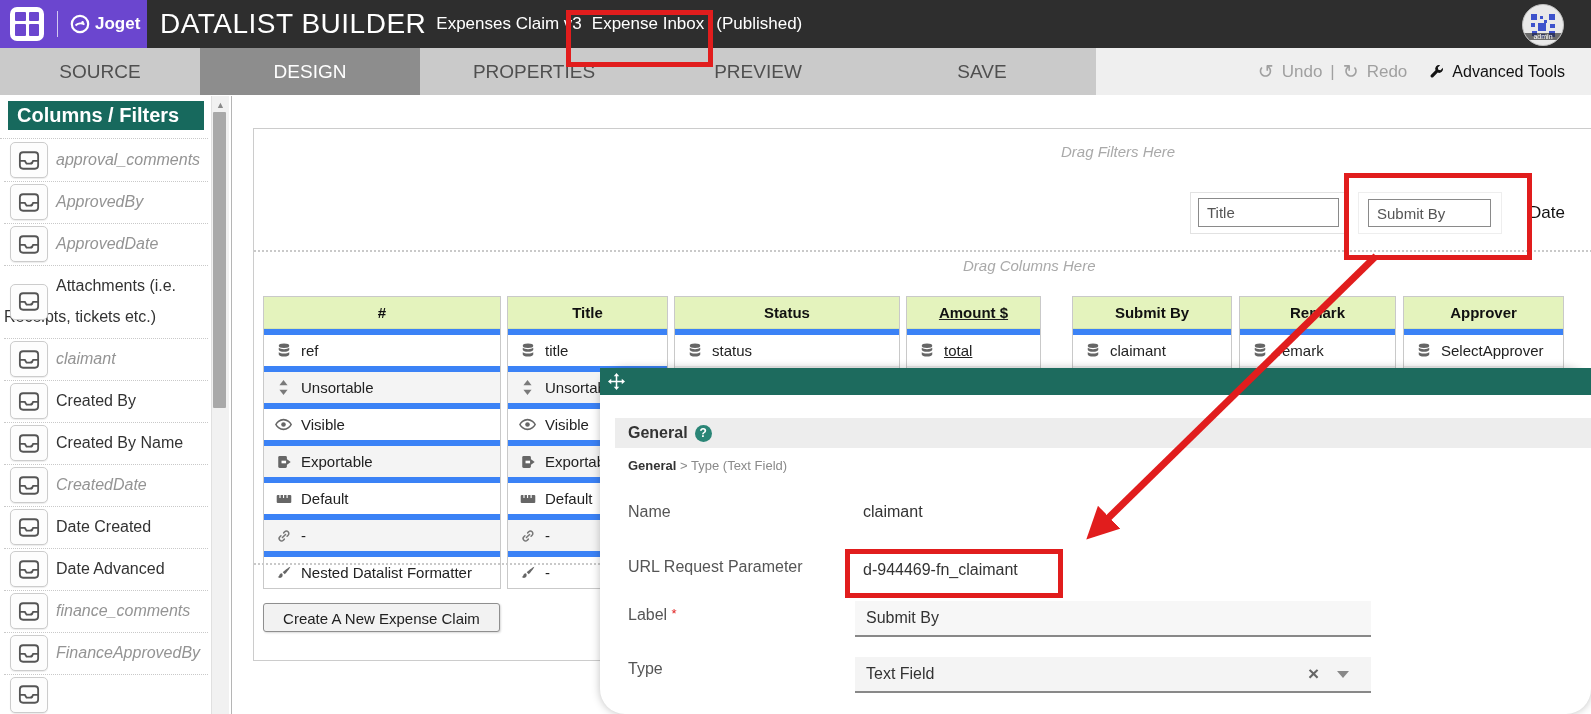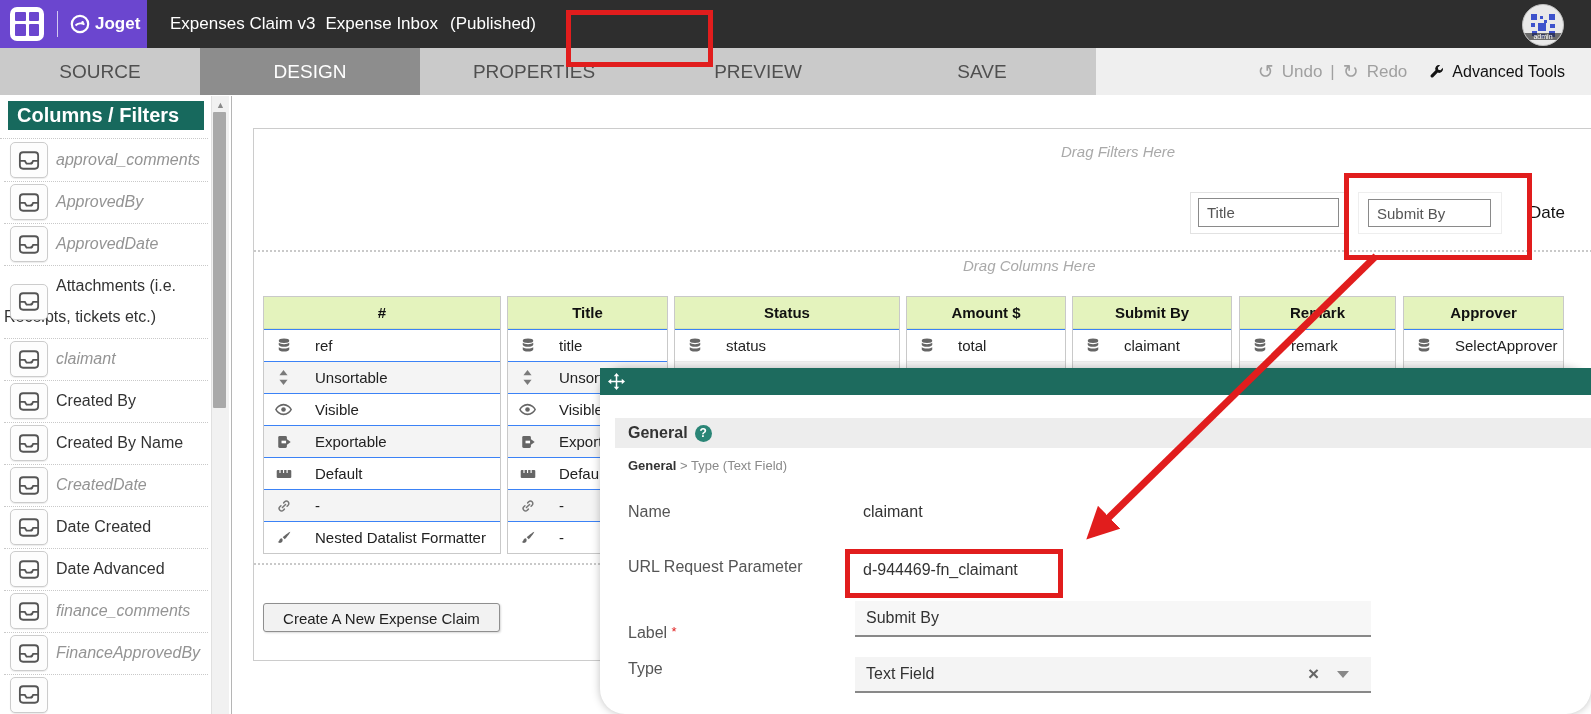--- a/index.html
+++ b/index.html
@@ -61,21 +61,21 @@
   .dotline{border-top:2px dotted #c9c9c9;height:0;}
   .filter-wrap{border:1px solid #e2e2e2;background:#fff;}
   .filter-input{border:1px solid #8a8a8a;background:#fff;font-size:15px;color:#555;
       padding-left:8px;display:flex;align-items:center;box-sizing:border-box;}
   #date-label{font-size:17px;color:#111;}
 
   .col{position:absolute;border:1px solid #c9c9c9;background:#fff;box-sizing:border-box;}
   .col-header{height:31px;line-height:31px;background:#e4f3bd;text-align:center;font-weight:bold;
       font-size:15px;color:#111;border-bottom:1px solid #d6e6ac;}
   .col-row{height:31px;display:flex;align-items:center;padding-left:11px;font-size:15px;color:#222;
-      border-top:1px solid #3b82f6;background:#fff;gap:23px;white-space:nowrap;overflow:hidden;}
+      border-top:6px solid #3b82f6;background:#fff;gap:9px;white-space:nowrap;overflow:hidden;}
   .col-row:nth-child(odd){background:#f4f4f4;}
   .col-row .ric{width:17px;display:inline-flex;justify-content:center;flex:0 0 17px;}
   .tailrow{height:8px;background:#f4f4f4;border-top:1px solid #ececec;}
   #create-btn{left:9px;top:474px;width:237px;height:29px;background:#f2f2f2;border:1px solid #8f8f8f;
       border-radius:3px;font-size:15px;color:#222;text-align:center;line-height:27px;
       box-shadow:1px 1px 2px rgba(0,0,0,.15);font-family:"Liberation Sans",sans-serif;}
 
   
   #dialog{left:600px;top:368px;width:991px;height:346px;background:#fff;z-index:50;
       box-shadow:0 0 8px rgba(0,0,0,.25);border-radius:25px;}
@@ -115,20 +115,21 @@
     <span id="jogetlogo">
       <svg width="20" height="20" viewBox="0 0 20 20">
         <circle cx="10" cy="10" r="8.2" fill="none" stroke="#fff" stroke-width="2.2"></circle>
         <path d="M5.5 11.5c2.2-2.2 6-2.8 9-1" fill="none" stroke="#fff" stroke-width="1.8"></path>
         <circle cx="12.6" cy="8.2" r="1.2" fill="#fff"></circle>
       </svg>
       <span>Joget</span>
     </span>
   </div>
   <div id="title-line" class="abs">
+    <span id="bigtitle">DATALIST BUILDER</span>
     <span class="subtt">Expenses Claim v3</span>
     <span class="subtt">Expense Inbox</span>
     <span class="subtt" style="margin-left:12px;">(Published)</span>
   </div>
   <div id="avatar" class="abs">
     <svg width="30" height="30" viewBox="0 0 30 30">
       <g fill="#3d52cc">
         <rect x="3" y="3" width="6" height="6"></rect>
           <rect x="21" y="3" width="6" height="6"></rect>
         <rect x="12" y="5" width="3" height="3"></rect>
@@ -486,21 +487,21 @@
                 <ellipse cx="8" cy="3" rx="6" ry="2.5"></ellipse>
                 <path d="M2 5.4c1.2 1 3.4 1.6 6 1.6s4.8-.6 6-1.6v2.2c0 1.4-2.7 2.4-6 2.4s-6-1-6-2.4z"></path>
                 <path d="M2 10.4c1.2 1 3.4 1.6 6 1.6s4.8-.6 6-1.6v2.6c0 1.4-2.7 2.4-6 2.4s-6-1-6-2.4z"></path>
               </g>
             </svg>
           </span>
           <span>status</span>
         </div>
         <div class="tailrow"></div>
       </div>
-      <div class="col" style="left: 652px; top: 0px; width: 160px;">
+      <div class="col" style="left: 652px; top: 0px; width: 135px; text-decoration: underline;">
         <div class="col-header">Amount $</div>
         <div class="col-row">
           <span class="ric">
             <svg width="14" height="15" viewBox="0 0 16 17">
               <g fill="#666">
                 <ellipse cx="8" cy="3" rx="6" ry="2.5"></ellipse>
                 <path d="M2 5.4c1.2 1 3.4 1.6 6 1.6s4.8-.6 6-1.6v2.2c0 1.4-2.7 2.4-6 2.4s-6-1-6-2.4z"></path>
                 <path d="M2 10.4c1.2 1 3.4 1.6 6 1.6s4.8-.6 6-1.6v2.6c0 1.4-2.7 2.4-6 2.4s-6-1-6-2.4z"></path>
               </g>
             </svg>
@@ -583,21 +584,21 @@
   <div id="dlg-crumb" class="abs">
     <b>General</b><span> &gt; Type (Text Field)</span>
   </div>
 
   <span class="f-label" style="top:135px;">Name</span>
   <span class="f-value" style="top:135px;">claimant</span>
 
   <span class="f-label" style="top:190px;">URL Request Parameter</span>
   <span class="f-value" style="top:193px;">d-944469-fn_claimant</span>
 
-  <span class="f-label" style="top:238px;margin-top:18px;">
+  <span class="f-label" style="top:238px;">
     <span>Label</span> <span class="req">*</span>
   </span>
   <div class="f-input" style="top:233px;">
     <span>Submit By</span>
   </div>
 
   <span class="f-label" style="top:292px;">Type</span>
   <div class="f-input f-select" style="top:289px;background:#f4f4f4;">
     <span>Text Field</span>
     <span class="marks">

